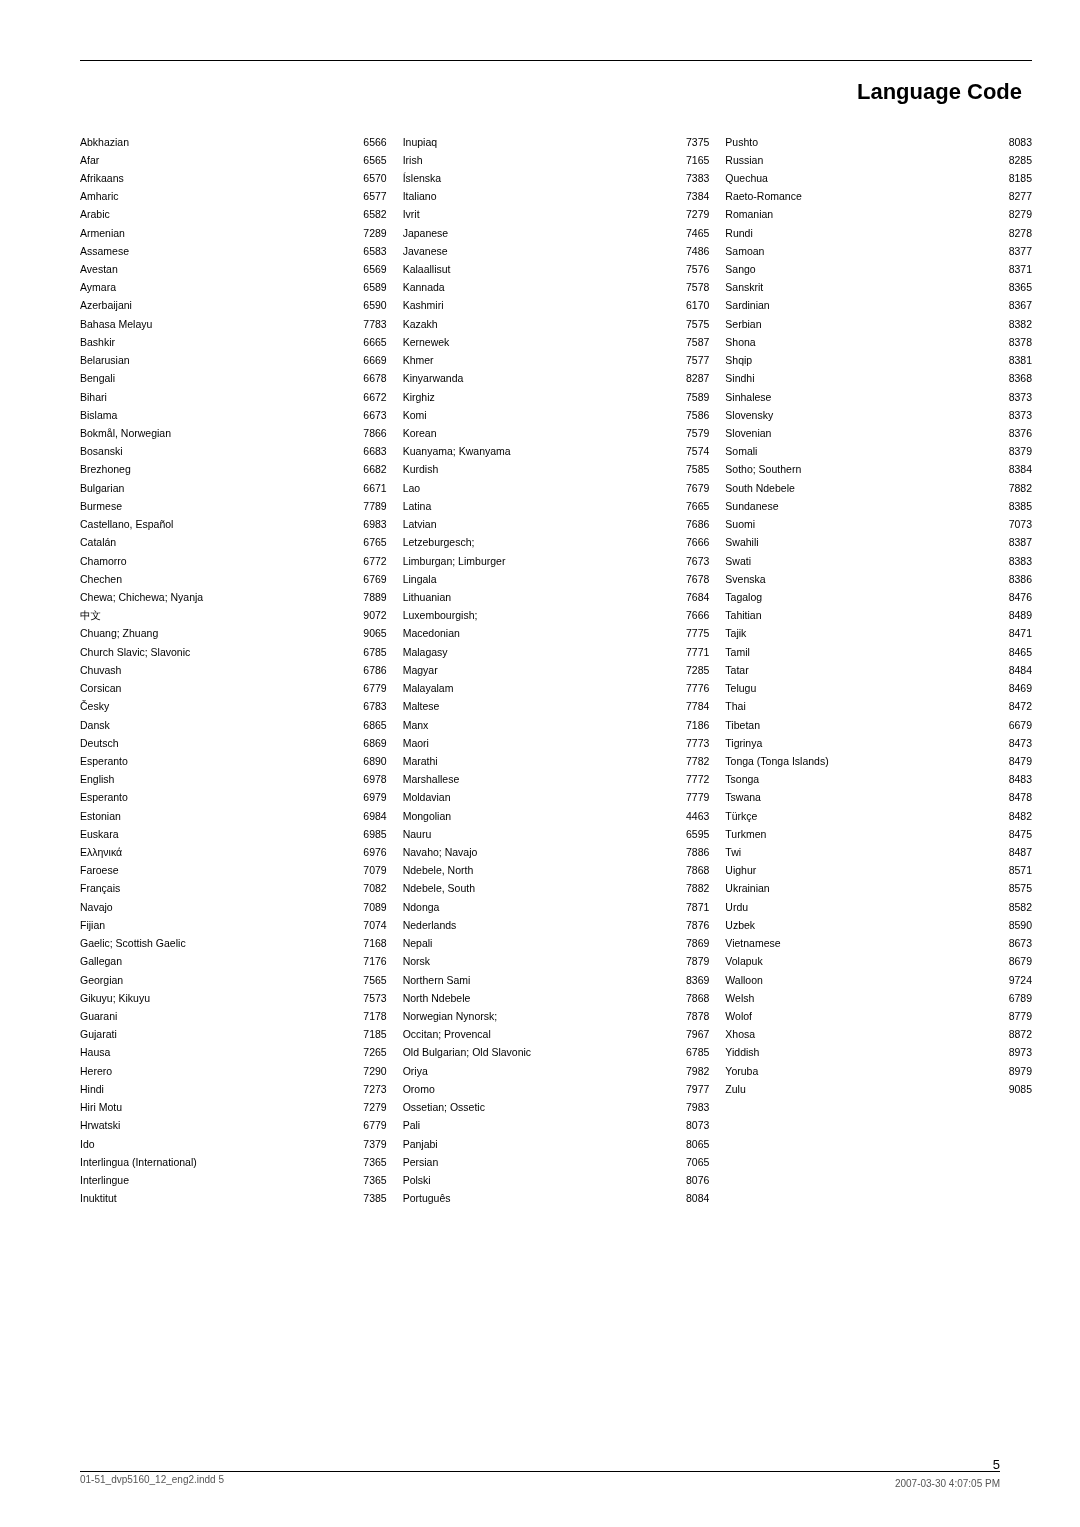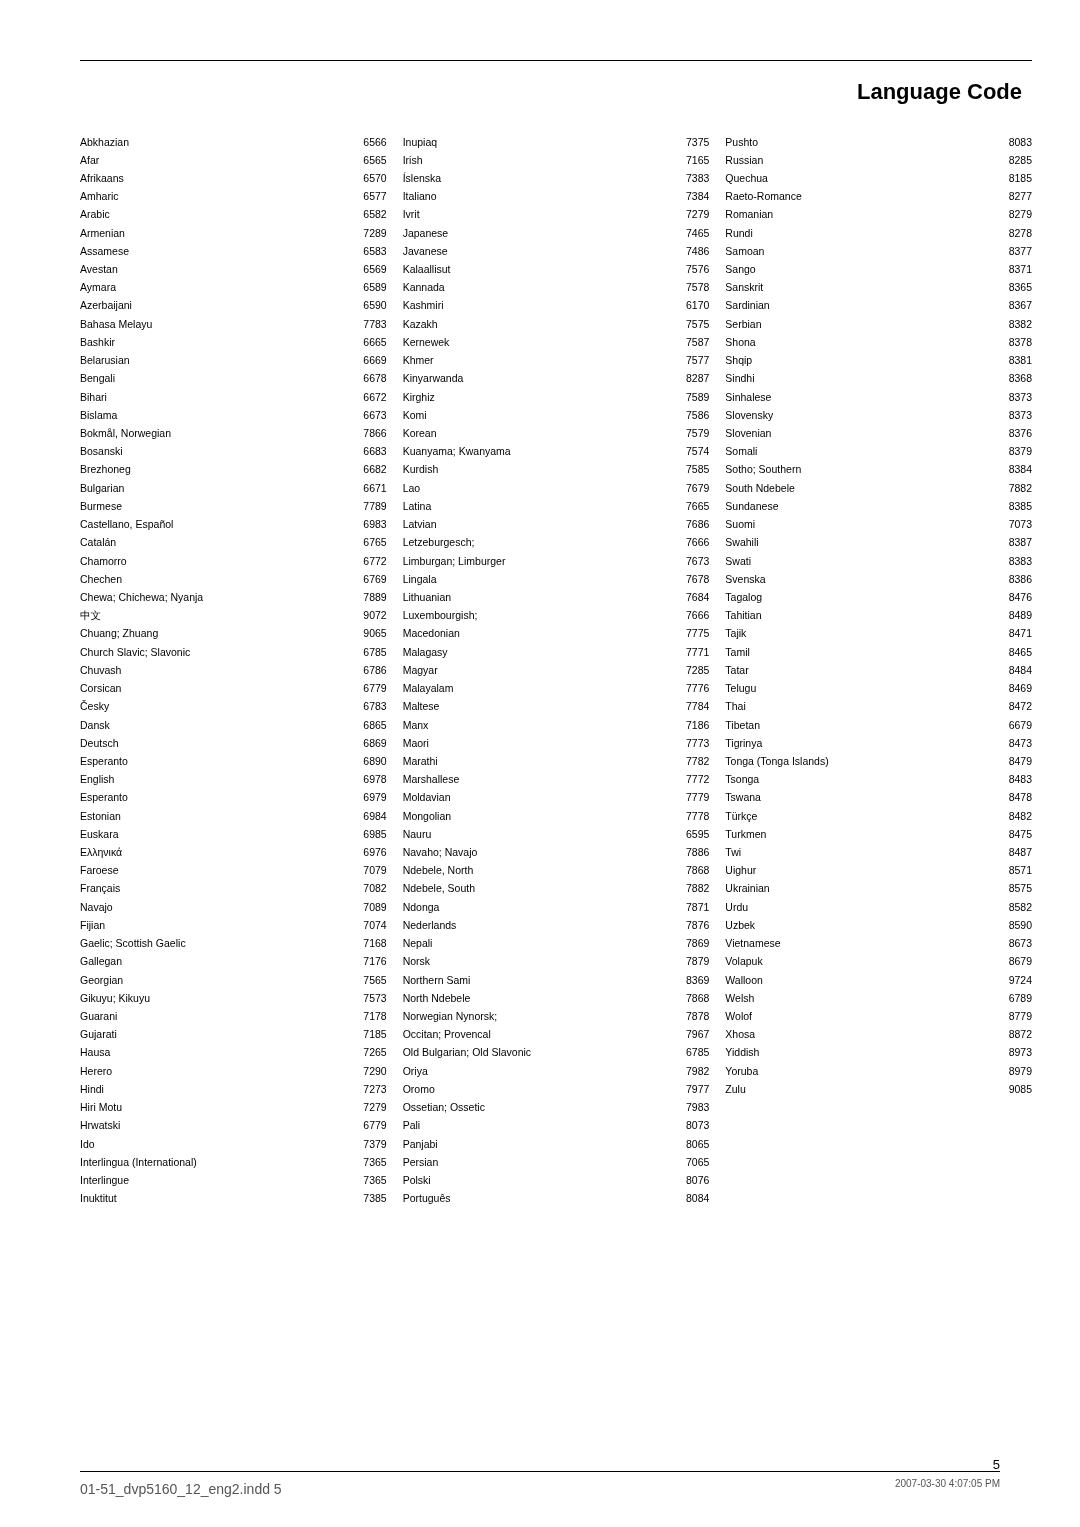--- a/index.html
+++ b/index.html
@@ -54,23 +54,23 @@
       min-width: 32px;
     }
     .page-number {
       position: absolute;
       bottom: 55px;
       right: 80px;
       font-size: 13px;
     }
     .footer-left {
       position: absolute;
-      bottom: 30px;
+      bottom: 42px;
       left: 80px;
-      font-size: 14px;
+      font-size: 10px;
       color: #555;
     }
     .footer-right {
       position: absolute;
       bottom: 38px;
       right: 80px;
       font-size: 10px;
       color: #555;
     }
     .divider-top {
@@ -478,21 +478,21 @@
         <div class="lang-entry">
           <span class="lang-name">Marshallese</span>
           <span class="lang-code">7772</span>
         </div>
         <div class="lang-entry">
           <span class="lang-name">Moldavian</span>
           <span class="lang-code">7779</span>
         </div>
         <div class="lang-entry">
           <span class="lang-name">Mongolian</span>
-          <span class="lang-code">7778</span>
+          <span class="lang-code">4463</span>
         </div>
         <div class="lang-entry">
           <span class="lang-name">Nauru</span>
           <span class="lang-code">6595</span>
         </div>
         <div class="lang-entry">
           <span class="lang-name">Navaho; Navajo</span>
           <span class="lang-code">7886</span>
         </div>
         <div class="lang-entry">

